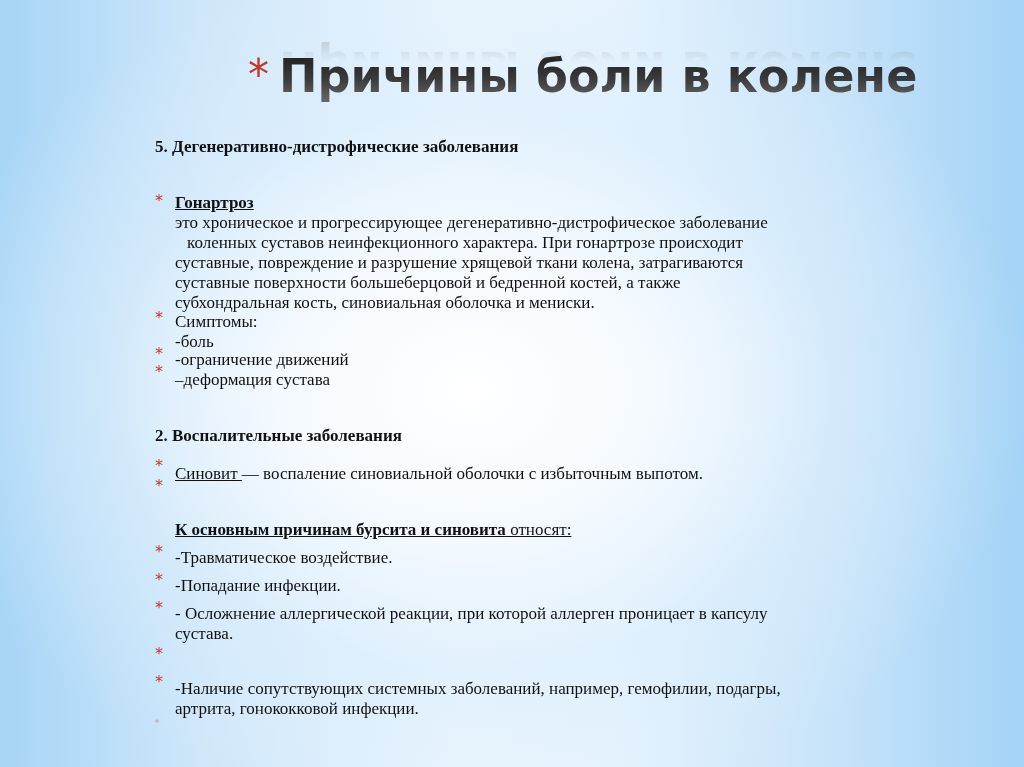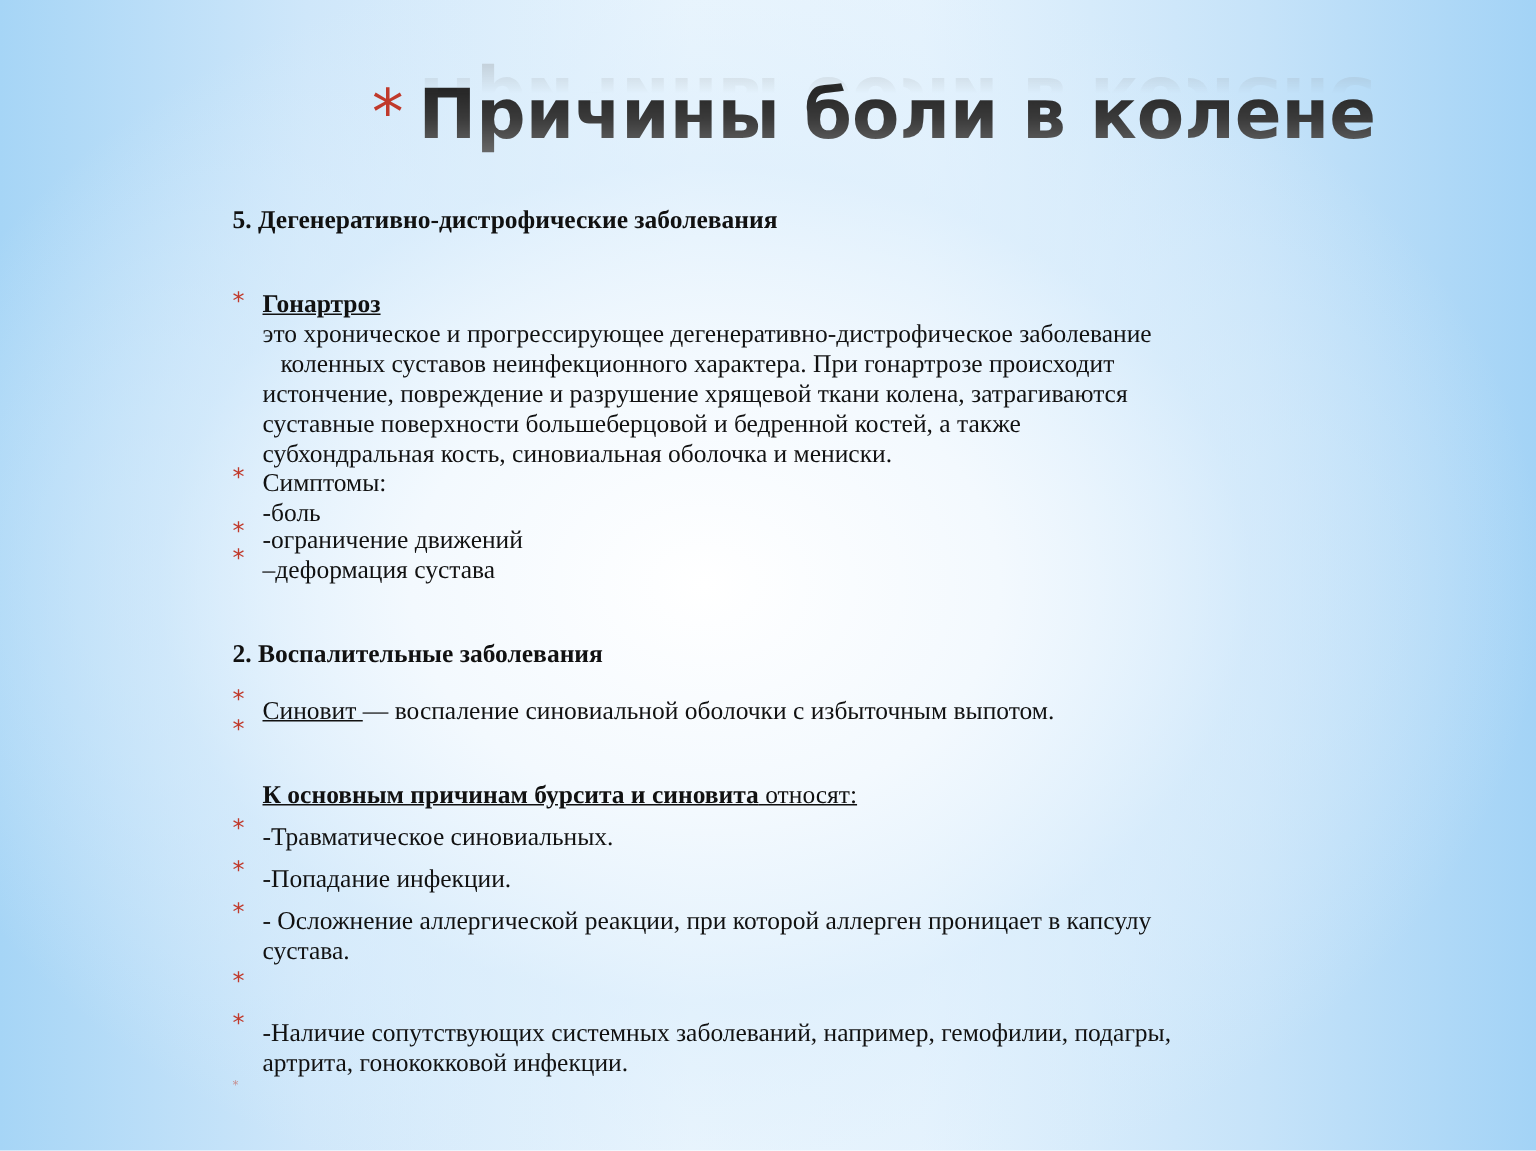--- a/index.html
+++ b/index.html
@@ -61,21 +61,21 @@
 </div>
 
 <div class="content">
 
   <div class="heading" style="left:155px; top:137px;">5. Дегенеративно-дистрофические заболевания</div>
 
   <span class="star" style="top:193px;">*</span>
   <div class="txt b u" style="top:193px;">Гонартроз</div>
   <div class="txt" style="top:213px;">это хроническое и прогрессирующее дегенеративно-дистрофическое заболевание</div>
   <div class="txt" style="top:233px;margin-left:12px;">коленных суставов неинфекционного характера. При гонартрозе происходит</div>
-  <div class="txt" style="top:253px;">истончение, повреждение и разрушение хрящевой ткани колена, затрагиваются</div>
+  <div class="txt" style="top:253px;">суставные, повреждение и разрушение хрящевой ткани колена, затрагиваются</div>
   <div class="txt" style="top:293px;">субхондральная кость, синовиальная оболочка и мениски.</div>
   <div class="txt" style="top:273px;">суставные поверхности большеберцовой и бедренной костей, а также</div>
 
   <span class="star" style="top:310px;">*</span>
   <div class="txt" style="top:312px;">Симптомы:</div>
   <div class="txt" style="top:332px;">-боль</div>
   <span class="star" style="top:346px;">*</span>
   <div class="txt" style="top:350px;">-ограничение движений</div>
   <span class="star" style="top:364px;">*</span>
   <div class="txt" style="top:370px;">–деформация сустава</div>
@@ -86,21 +86,21 @@
   <div class="txt" style="top:464px;">
     <span class="u">Синовит </span><span>— воспаление синовиальной оболочки с избыточным выпотом.</span>
   </div>
   <span class="star" style="top:478px;">*</span>
 
   <div class="txt" style="top:520px;text-decoration:underline;">
     <span class="b">К основным причинам бурсита и синовита</span><span> относят:</span>
   </div>
 
   <span class="star" style="top:544px;">*</span>
-  <div class="txt" style="top:548px;">-Травматическое синовиальных.</div>
+  <div class="txt" style="top:548px;">-Травматическое воздействие.</div>
 
   <span class="star" style="top:572px;">*</span>
   <div class="txt" style="top:576px;">-Попадание инфекции.</div>
 
   <span class="star" style="top:600px;">*</span>
   <div class="txt" style="top:604px;">- Осложнение аллергической реакции, при которой аллерген проницает в капсулу</div>
   <div class="txt" style="top:624px;">сустава.</div>
 
   <span class="star" style="top:646px;">*</span>
 

